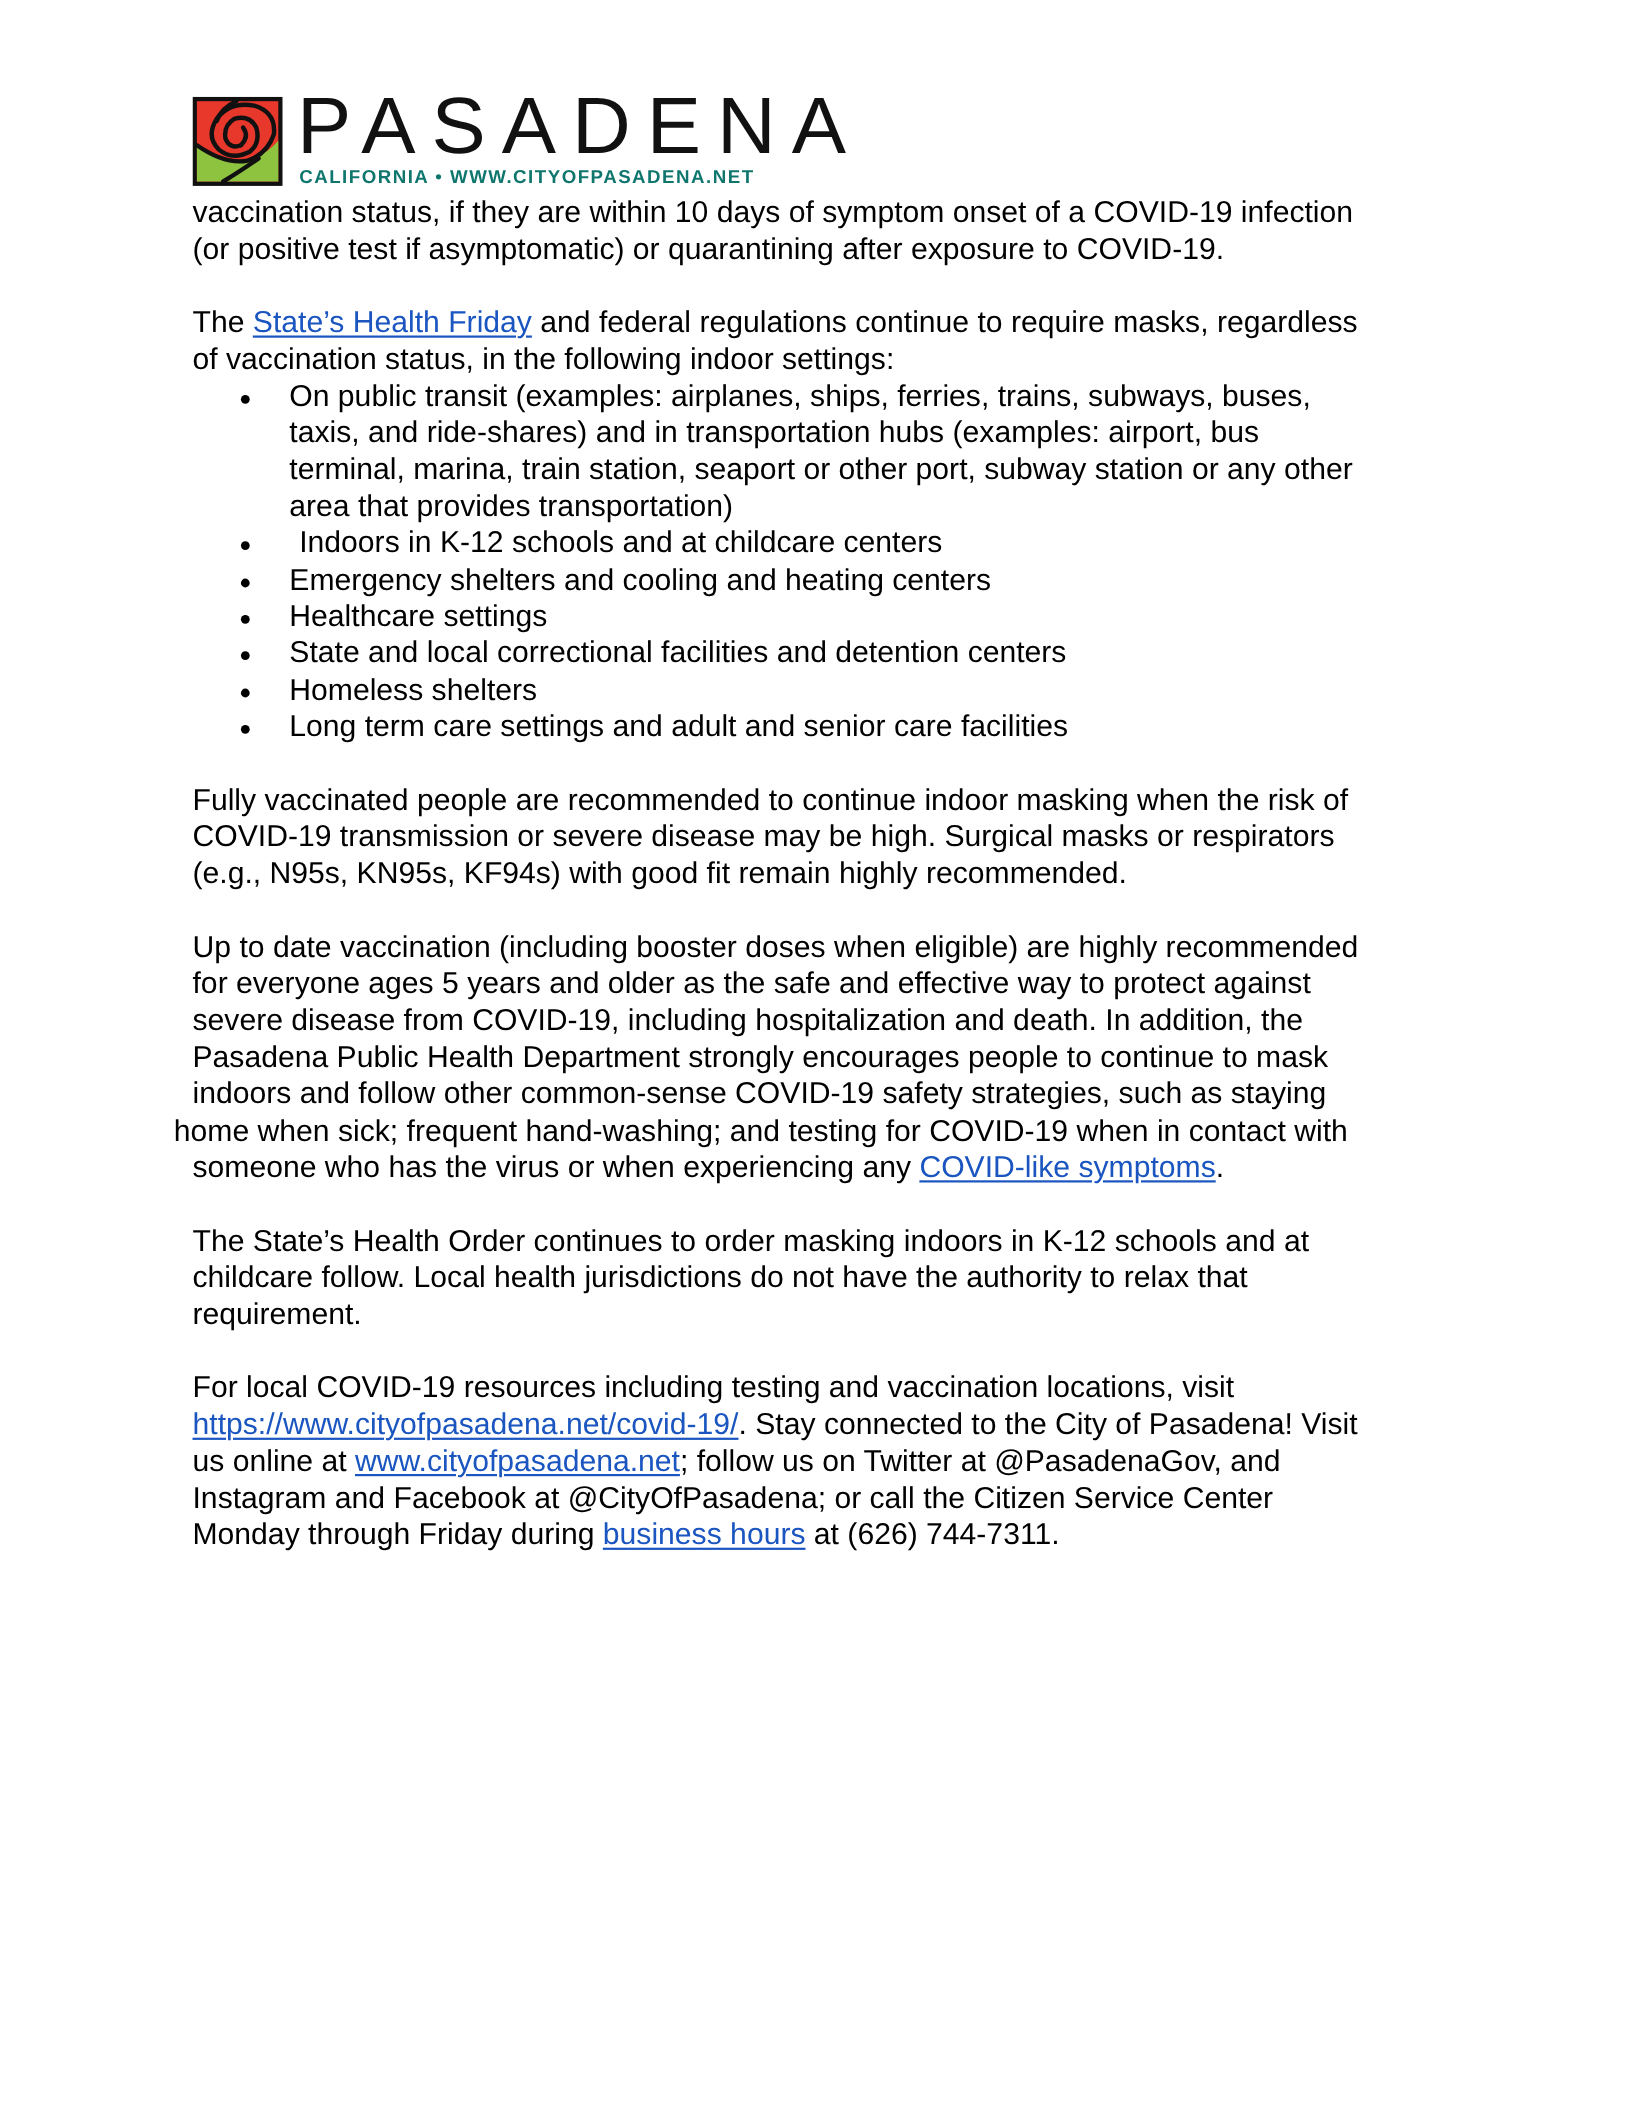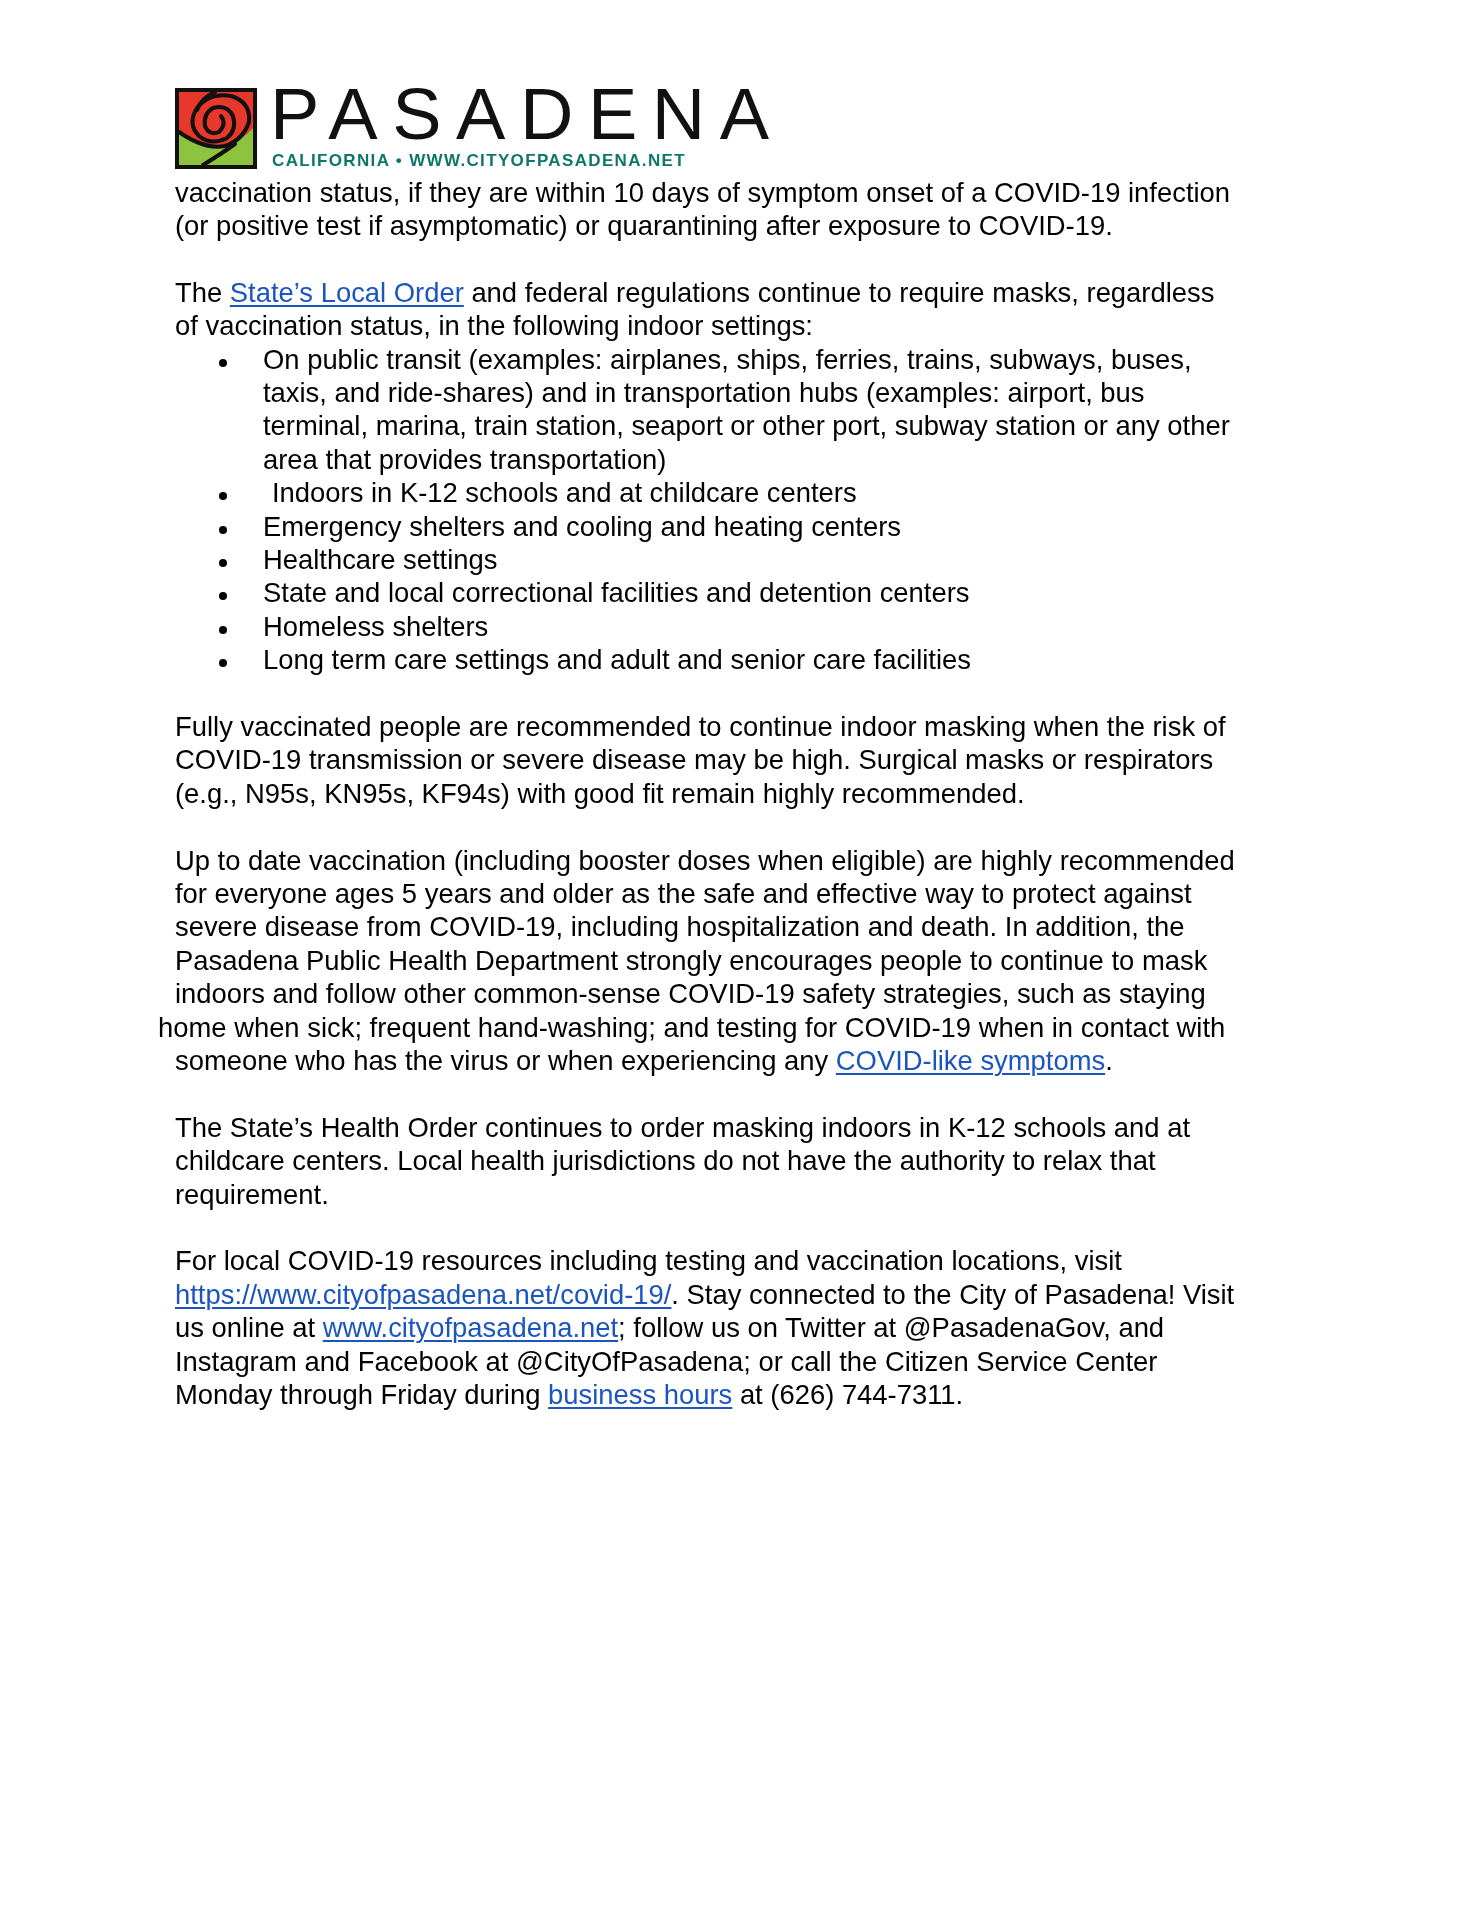--- a/index.html
+++ b/index.html
@@ -41,21 +41,21 @@
         <path d="M44 44 Q52 36 46 28"></path>
       </g>
     </svg>
   </div>
   <div class="wordmark">PASADENA</div>
   <div class="tagline">CALIFORNIA • WWW.CITYOFPASADENA.NET</div>
 
   <div class="body" id="body-lines">
       <div class="line" style="top: 175.6px; left: 175px;"><span>vaccination status, if they are within 10 days of symptom onset of a COVID-19 infection</span></div>
       <div class="line" style="top: 209px; left: 175px;"><span>(or positive test if asymptomatic) or quarantining after exposure to COVID-19.</span></div>
-      <div class="line" style="top: 275.8px; left: 175px;"><span>The </span><a>State’s Local Order</a><span> and federal regulations continue to require masks, regardless</span></div>
+      <div class="line" style="top: 275.8px; left: 175px;"><span>The </span><a>State’s Health Friday</a><span> and federal regulations continue to require masks, regardless</span></div>
       <div class="line" style="top: 309.2px; left: 175px;"><span>of vaccination status, in the following indoor settings:</span></div>
       <div class="line" style="top: 342.6px; left: 263px;"><span>On public transit (examples: airplanes, ships, ferries, trains, subways, buses,</span></div>
       <span class="bullet" style="left: 219px; top: 358.6px;"></span>
       <div class="line" style="top: 376px; left: 263px;"><span>taxis, and ride-shares) and in transportation hubs (examples: airport, bus</span></div>
       <div class="line" style="top: 409.4px; left: 263px;"><span>terminal, marina, train station, seaport or other port, subway station or any other</span></div>
       <div class="line" style="top: 442.8px; left: 263px;"><span>area that provides transportation)</span></div>
       <div class="line" style="top: 476.2px; left: 272px;"><span>Indoors in K-12 schools and at childcare centers</span></div>
       <span class="bullet" style="left: 219px; top: 492.2px;"></span>
       <div class="line" style="top: 509.6px; left: 263px;"><span>Emergency shelters and cooling and heating centers</span></div>
       <span class="bullet" style="left: 219px; top: 525.6px;"></span>
@@ -71,21 +71,21 @@
       <div class="line" style="top: 743.4px; left: 175px;"><span>COVID-19 transmission or severe disease may be high. Surgical masks or respirators</span></div>
       <div class="line" style="top: 776.8px; left: 175px;"><span>(e.g., N95s, KN95s, KF94s) with good fit remain highly recommended.</span></div>
       <div class="line" style="top: 843.6px; left: 175px;"><span>Up to date vaccination (including booster doses when eligible) are highly recommended</span></div>
       <div class="line" style="top: 877px; left: 175px;"><span>for everyone ages 5 years and older as the safe and effective way to protect against</span></div>
       <div class="line" style="top: 910.4px; left: 175px;"><span>severe disease from COVID-19, including hospitalization and death. In addition, the</span></div>
       <div class="line" style="top: 943.8px; left: 175px;"><span>Pasadena Public Health Department strongly encourages people to continue to mask</span></div>
       <div class="line" style="top: 977.2px; left: 175px;"><span>indoors and follow other common-sense COVID-19 safety strategies, such as staying</span></div>
       <div class="line" style="top: 1010.6px; left: 158px;"><span>home when sick; frequent hand-washing; and testing for COVID-19 when in contact with</span></div>
       <div class="line" style="top: 1044px; left: 175px;"><span>someone who has the virus or when experiencing any </span><a>COVID-like symptoms</a><span>.</span></div>
       <div class="line" style="top: 1110.8px; left: 175px;"><span>The State’s Health Order continues to order masking indoors in K-12 schools and at</span></div>
-      <div class="line" style="top: 1144.2px; left: 175px;"><span>childcare centers.  Local health jurisdictions do not have the authority to relax that</span></div>
+      <div class="line" style="top: 1144.2px; left: 175px;"><span>childcare follow.  Local health jurisdictions do not have the authority to relax that</span></div>
       <div class="line" style="top: 1177.6px; left: 175px;"><span>requirement.</span></div>
       <div class="line" style="top: 1244.4px; left: 175px;"><span>For local COVID-19 resources including testing and vaccination locations, visit</span></div>
       <div class="line" style="top: 1277.8px; left: 175px;"><a>https://www.cityofpasadena.net/covid-19/</a><span>. Stay connected to the City of Pasadena! Visit</span></div>
       <div class="line" style="top: 1311.2px; left: 175px;"><span>us online at </span><a>www.cityofpasadena.net</a><span>; follow us on Twitter at @PasadenaGov, and</span></div>
       <div class="line" style="top: 1344.6px; left: 175px;"><span>Instagram and Facebook at @CityOfPasadena; or call the Citizen Service Center</span></div>
       <div class="line" style="top: 1378px; left: 175px;"><span>Monday through Friday during </span><a>business hours</a><span> at (626) 744-7311.</span></div>
     </div>
 </div>
 
 </body></html>

